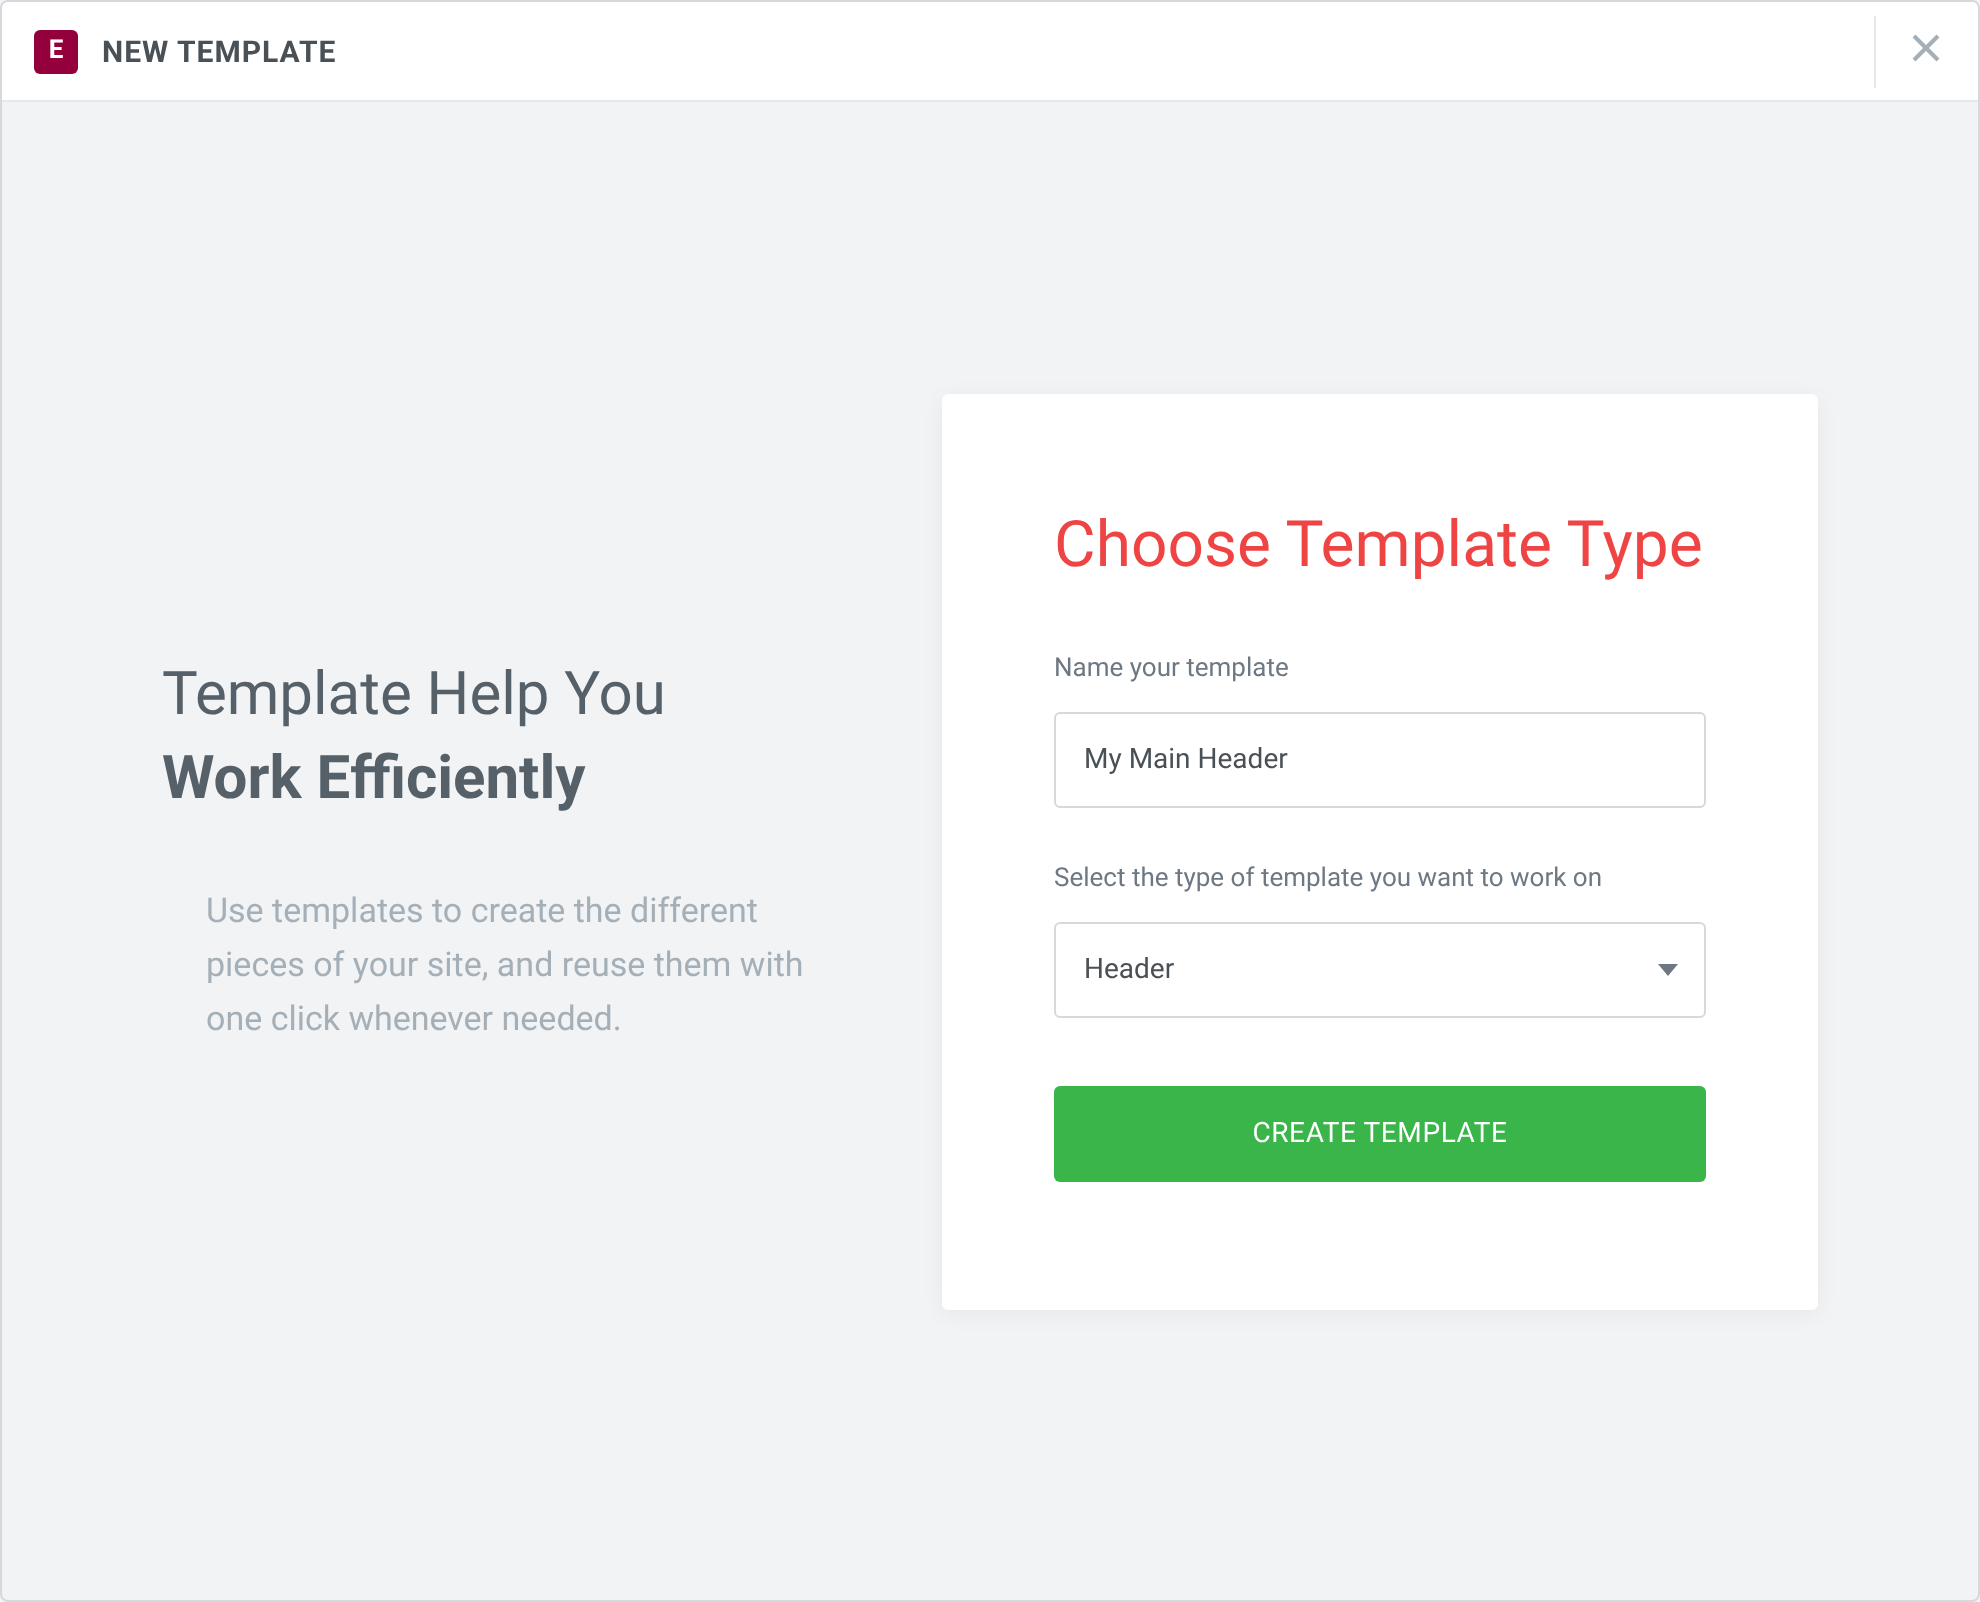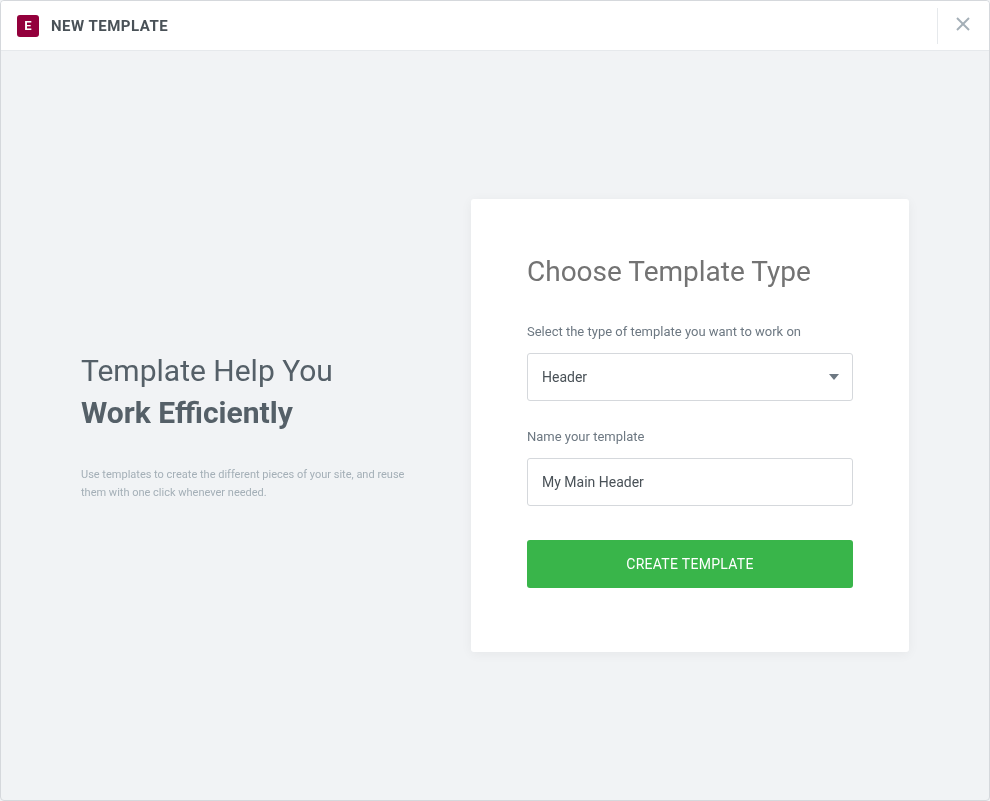--- a/index.html
+++ b/index.html
@@ -96,41 +96,42 @@
       line-height: 1.4;
       margin-bottom: 32px;
     }
     
     .headline-bold {
       font-weight: 700;
       display: block;
     }
     
     .description {
-      font-size: 11px;
+      font-size: 17px;
       color: #a4afb7;
       line-height: 1.6;
+      margin-left: 22px;
     }
     
     .right-col {
       flex: 1;
       max-width: 440px;
     }
     
     .card {
       background: #ffffff;
       border-radius: 3px;
       padding: 56px 56px 64px 56px;
       box-shadow: 0 2px 12px rgba(0,0,0,0.05);
     }
     
     .card-title {
-      font-size: 28px;
+      font-size: 32px;
       font-weight: 400;
-      color: #737373;
+      color: #ef4444;
       margin-bottom: 36px;
     }
     
     .form-group {
       margin-bottom: 28px;
     }
     
     .form-label {
       display: block;
       font-size: 13px;
@@ -222,34 +223,34 @@
     <h1 class="headline">
       <span>Template Help You</span>
       <span class="headline-bold">Work Efficiently</span>
     </h1>
     <p class="description">Use templates to create the different pieces of your site, and reuse them with one click whenever needed.</p>
   </div>
 
   <div class="right-col">
     <div class="card">
       <h2 class="card-title">Choose Template Type</h2>
+      
+      <div class="form-group">
+        <label class="form-label">Name your template</label>
+        <input type="text" class="form-input" value="My Main Header" style="">
+      </div>
       
       <div class="form-group">
         <label class="form-label">Select the type of template you want to work on</label>
         <div class="select-wrapper">
           <input type="text" readonly="" class="form-select" value="Header" style="">
           <span class="select-arrow">
             <svg viewBox="0 0 10 6" fill="currentColor">
               <path d="M0 0 L5 6 L10 0 Z"></path>
             </svg>
           </span>
         </div>
       </div>
       
-      <div class="form-group">
-        <label class="form-label">Name your template</label>
-        <input type="text" class="form-input" value="My Main Header" style="">
-      </div>
-      
       <button class="submit-btn">CREATE TEMPLATE</button>
     </div>
   </div>
 </div>
 
 </body></html>

